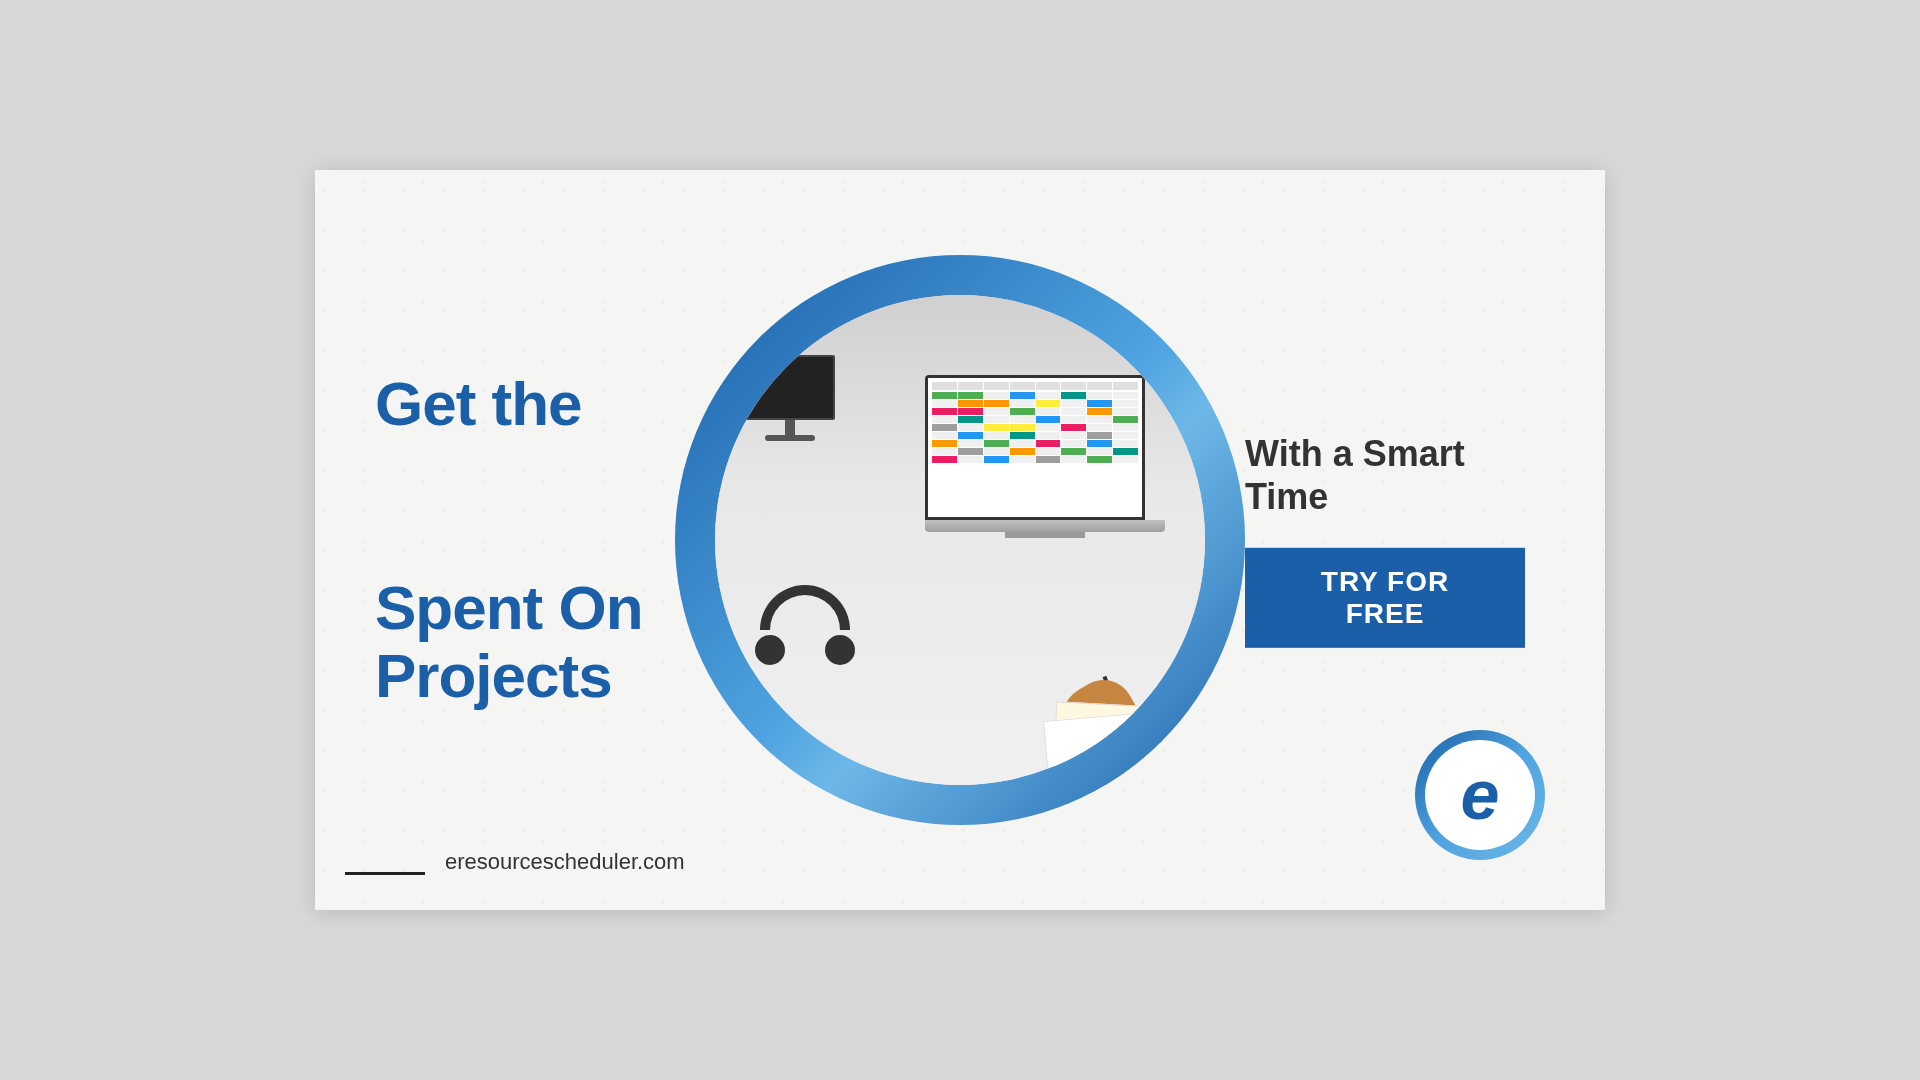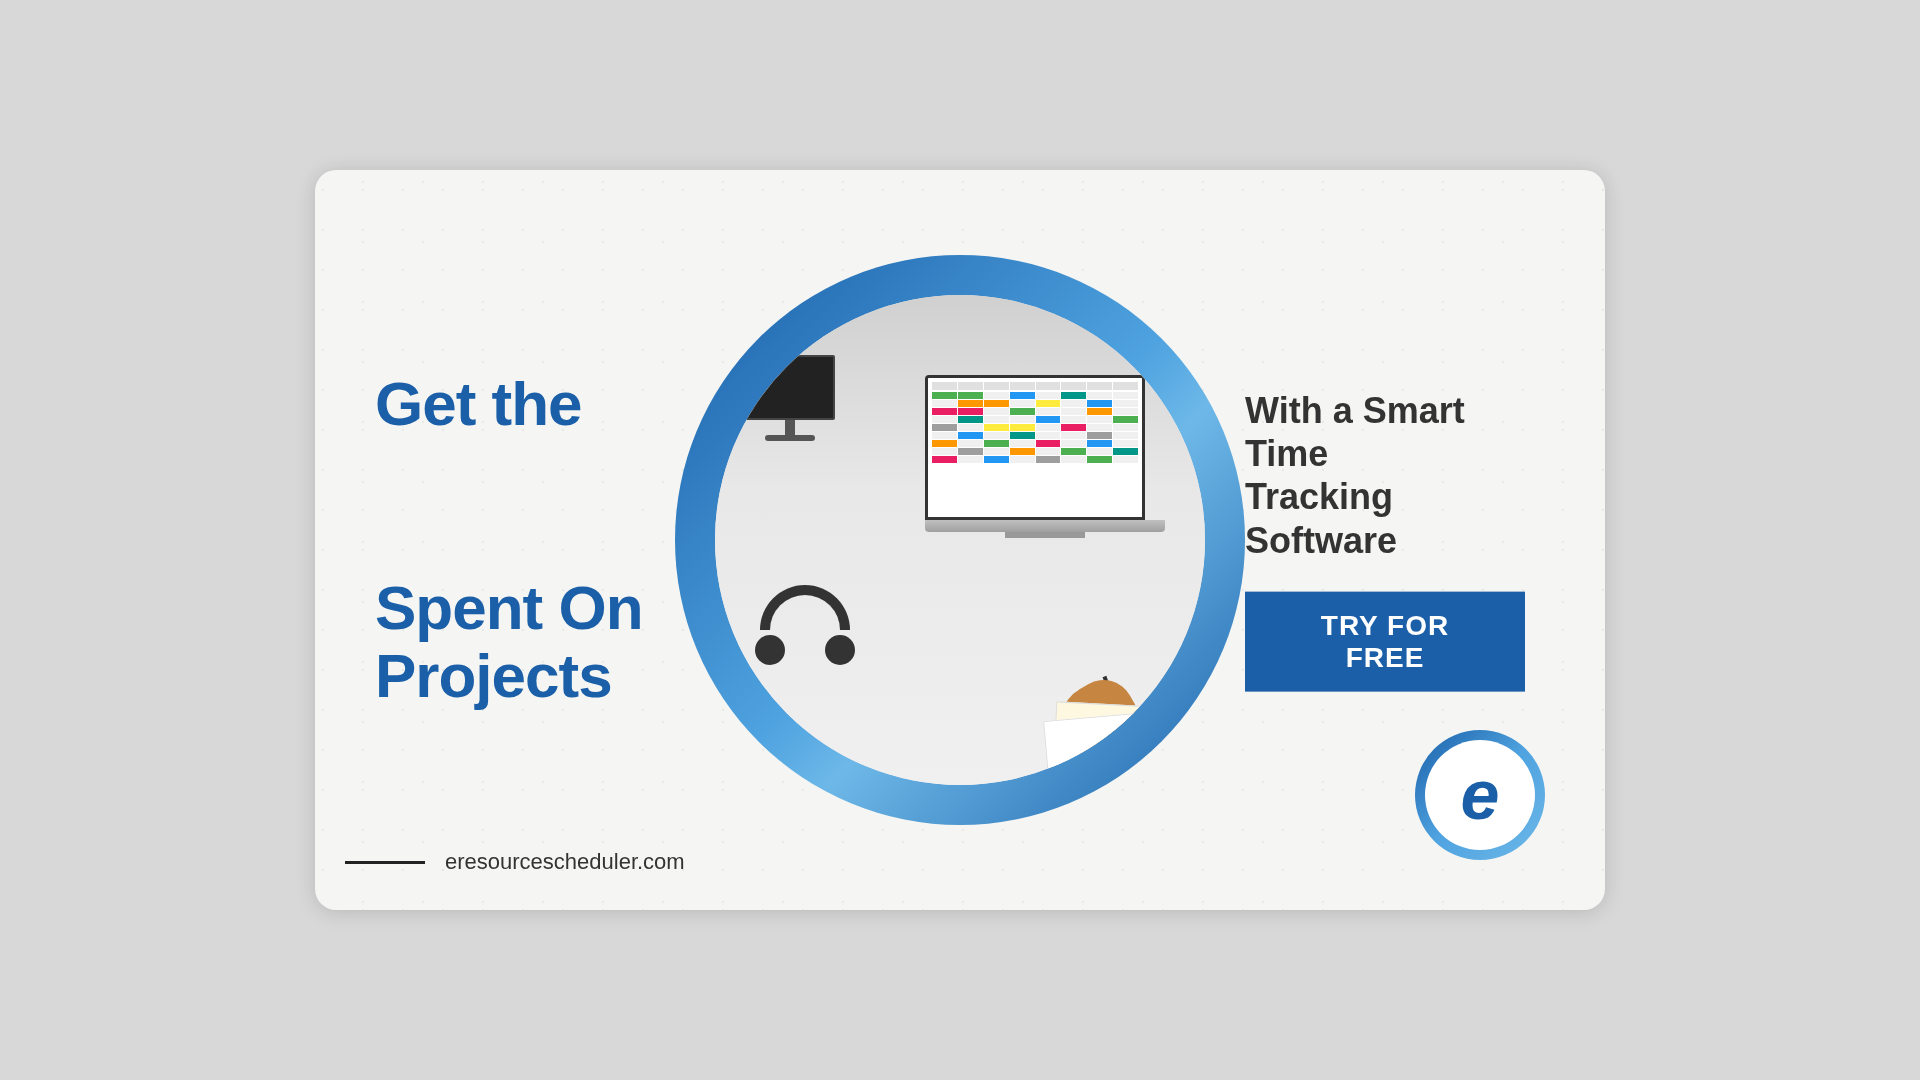--- a/index.html
+++ b/index.html
@@ -17,21 +17,20 @@
 
     .ad-banner {
       width: 1290px;
       height: 740px;
       background: #f5f5f3;
       position: relative;
       display: flex;
       align-items: center;
       overflow: hidden;
       box-shadow: 0 2px 20px rgba(0,0,0,0.15);
-      border-radius: 21px;
     }
 
     
     .ad-banner::before {
       content: '';
       position: absolute;
       inset: 0;
       background-image:
         radial-gradient(circle at 20% 50%, rgba(200,200,200,0.3) 1px, transparent 1px),
         radial-gradient(circle at 80% 20%, rgba(180,180,180,0.2) 1px, transparent 1px);
@@ -371,21 +370,21 @@
       font-style: italic;
       line-height: 1;
     }
 
     
     .bottom-bar {
       position: absolute;
       bottom: 35px;
       left: 30px;
       display: flex;
-      align-items: center;
+      align-items: flex-end;
       gap: 20px;
       z-index: 5;
     }
 
     .bottom-line {
       width: 80px;
       height: 3px;
       background: #222;
     }
 
@@ -546,21 +545,20 @@
           <div class="paper"></div>
 
         </div>
       </div>
     </div>
   </div>
 
   <div class="right-section">
     <div class="subtitle">
       <span>With a Smart Time</span><br>
-      <span>Tracking Software</span>
     </div>
     <button class="cta-button">TRY FOR FREE</button>
   </div>
 
   <div class="logo-circle">
     <div class="logo-outer-ring">
       <div class="logo-inner">
         <span class="logo-e">e</span>
       </div>
     </div>

